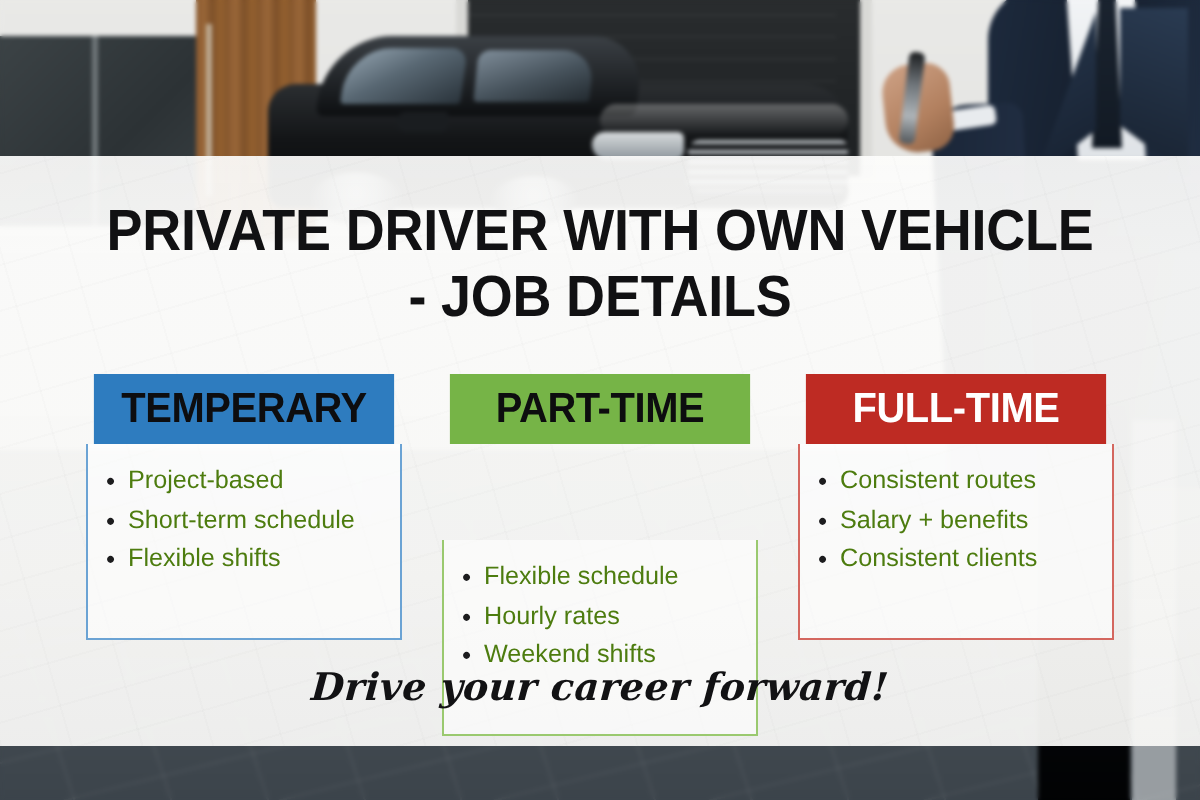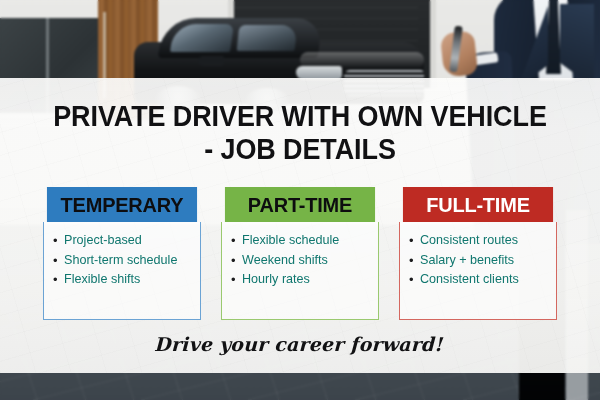--- a/index.html
+++ b/index.html
@@ -259,37 +259,37 @@
     background:rgba(255,255,255,.62);
     border-style:solid;
     border-width:0 1px 1px 1px;
     padding:9px 4px 0 9px;
   }
   .bullets{ margin:0; padding:0; list-style:none; }
   .bullets li{
     font-family:"Liberation Sans", sans-serif;
     font-size:12.6px;
     line-height:19.5px;
-    color:#0f766e;
+    color:#4d7c0f;
     white-space:nowrap;
     position:relative;
     padding-left:11px;
   }
   .bullets li::before{
     content:"\2022";
     position:absolute; left:0; top:0;
     font-size:13px;
     color:#1c1c1e;
   }
 
   
   .card-blue  .card-head{ background:#2e7cbf; color:#0d0d0f; }
   .card-blue  .card-body{ border-color:#6ba3d4; }
   .card-green .card-head{ background:#76b447; color:#0d0d0f; }
-  .card-green .card-body{ border-color:#9ac96f; }
+  .card-green .card-body{ border-color:#9ac96f;margin-top:48px; }
   .card-red   .card-head{ background:#be2b23; color:#ffffff; }
   .card-red   .card-body{ border-color:#d4675f; }
 
   
   .tagline{
     position:absolute;
     left:0; top:333px;
     width:600px;
     text-align:center;
     font-family:"DejaVu Serif", serif;
@@ -361,22 +361,22 @@
             <li>Flexible shifts</li>
           </ul>
         </div>
       </div>
 
       <div class="card card-green">
         <div class="card-head">PART-TIME</div>
         <div class="card-body">
           <ul class="bullets">
             <li>Flexible schedule</li>
+            <li>Hourly rates</li>
             <li>Weekend shifts</li>
-            <li>Hourly rates</li>
           </ul>
         </div>
       </div>
 
       <div class="card card-red">
         <div class="card-head">FULL-TIME</div>
         <div class="card-body">
           <ul class="bullets">
             <li>Consistent routes</li>
             <li>Salary + benefits</li>

